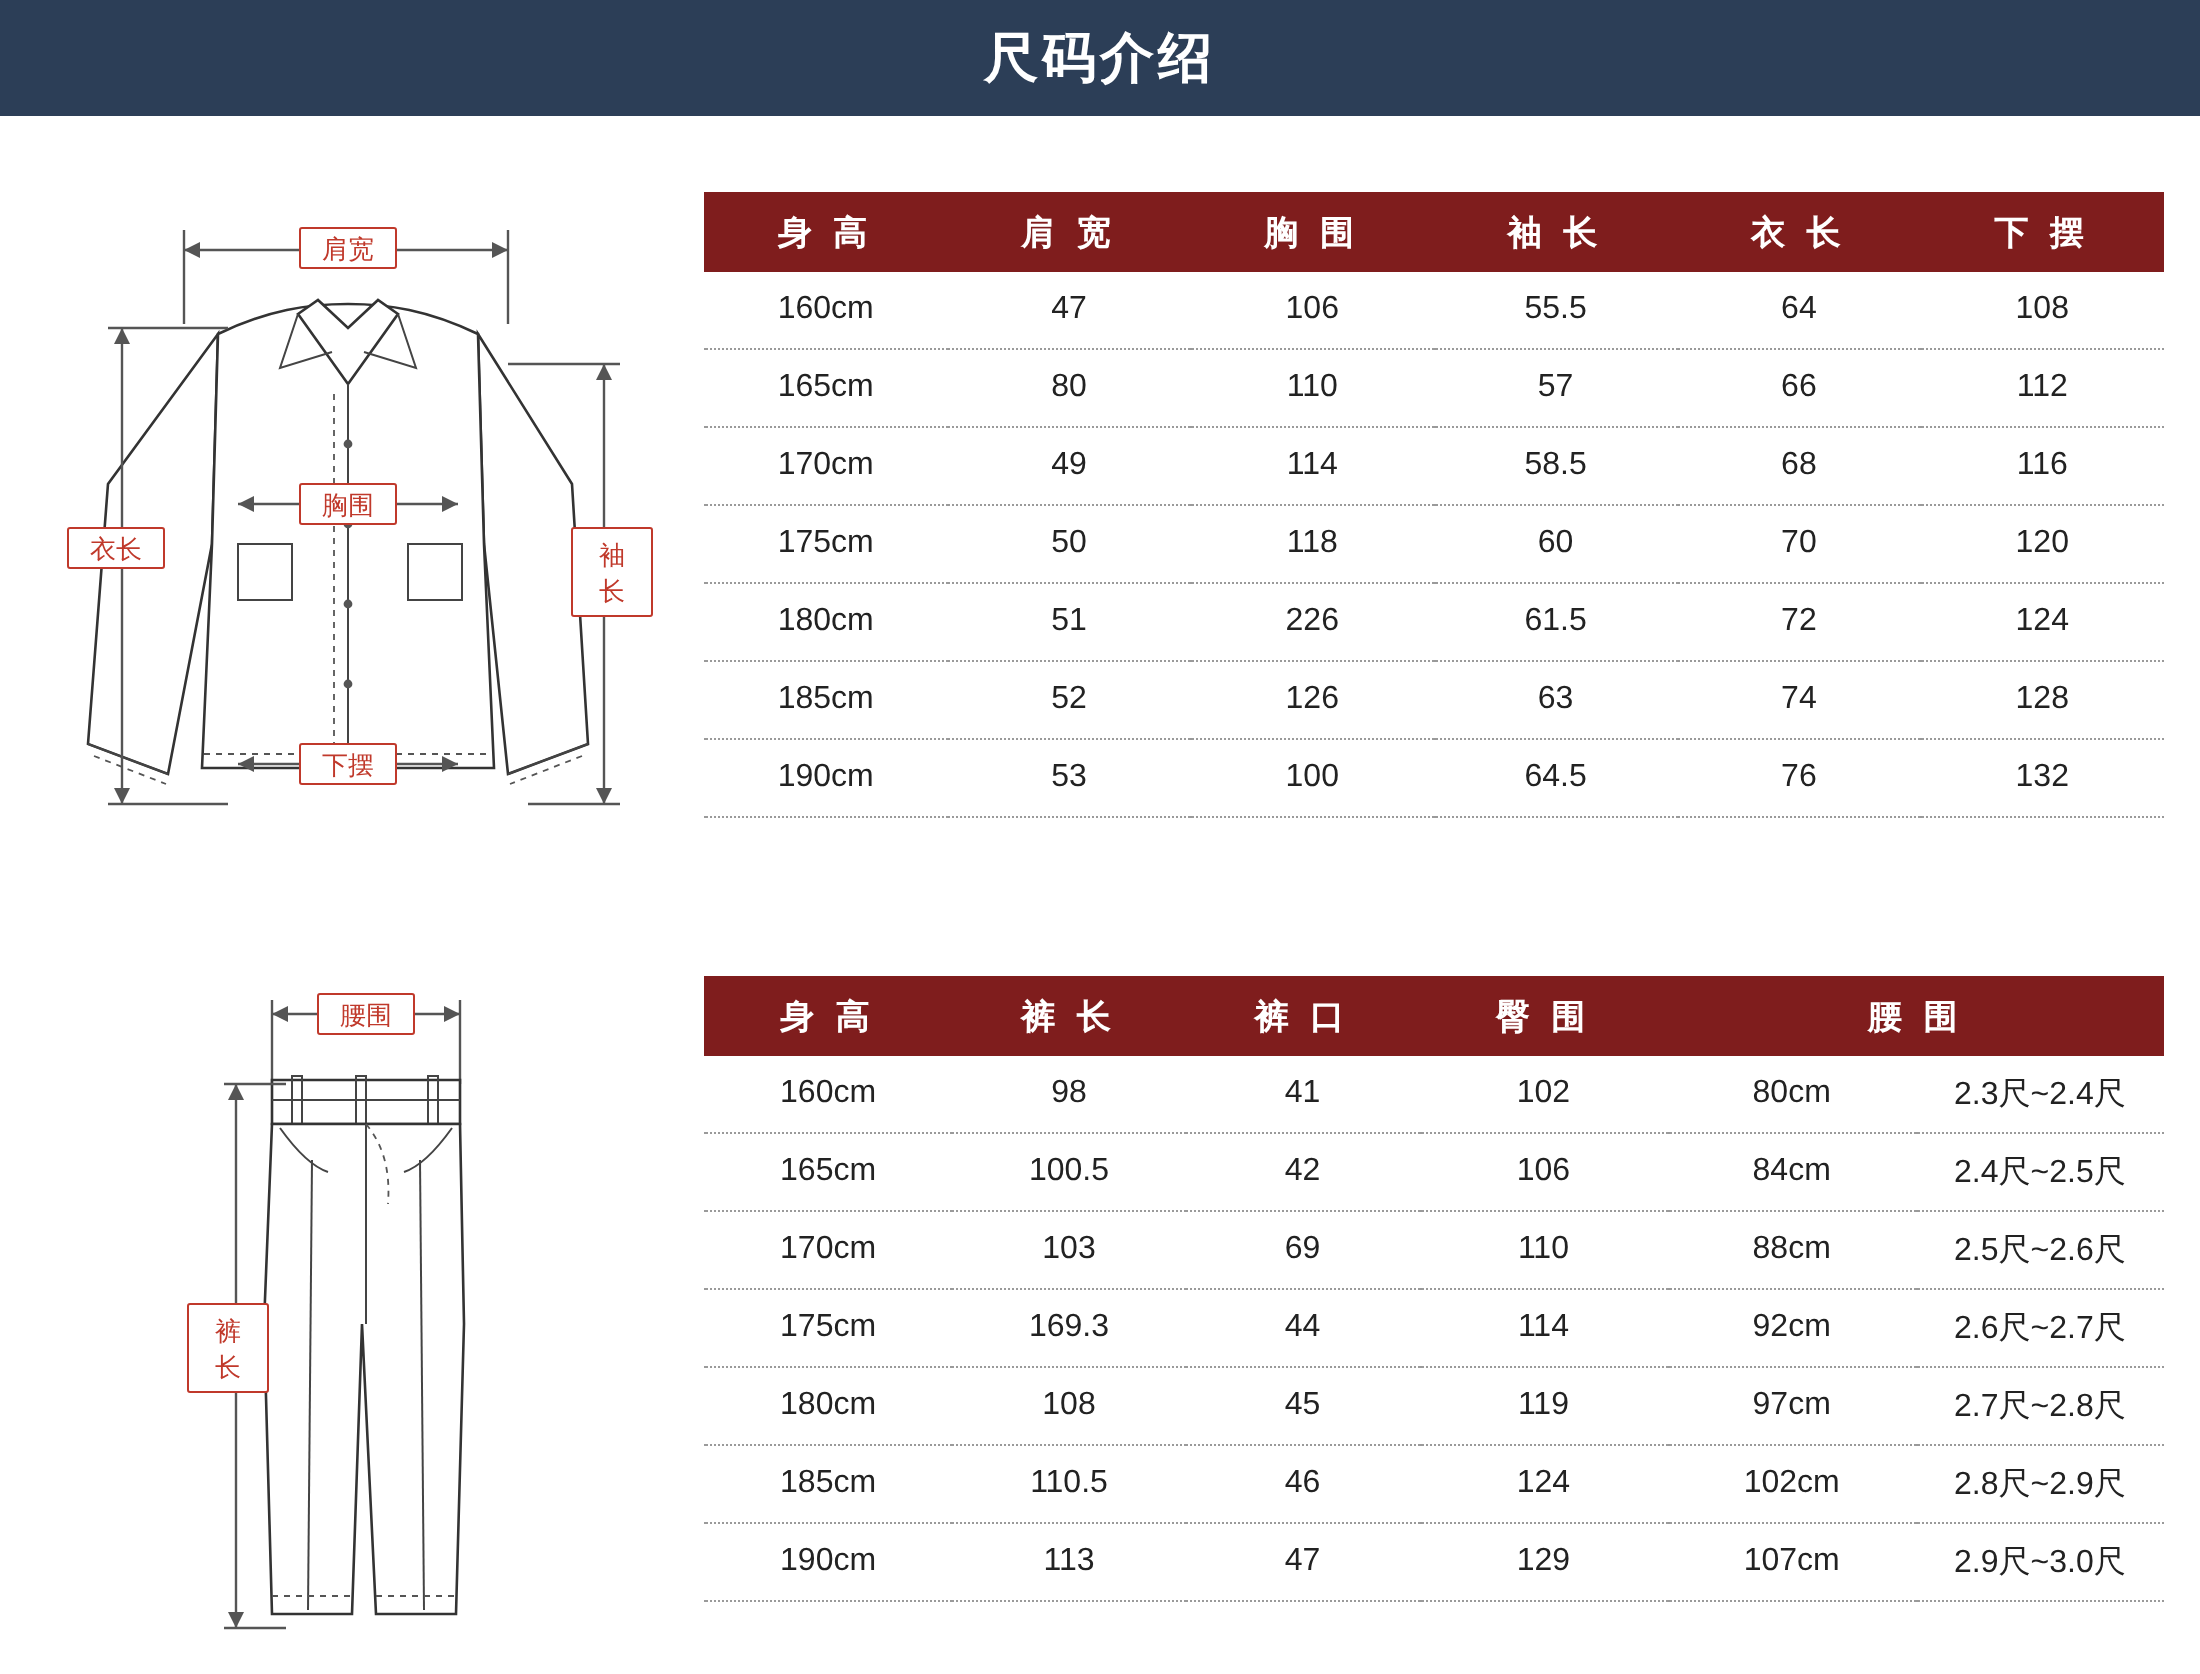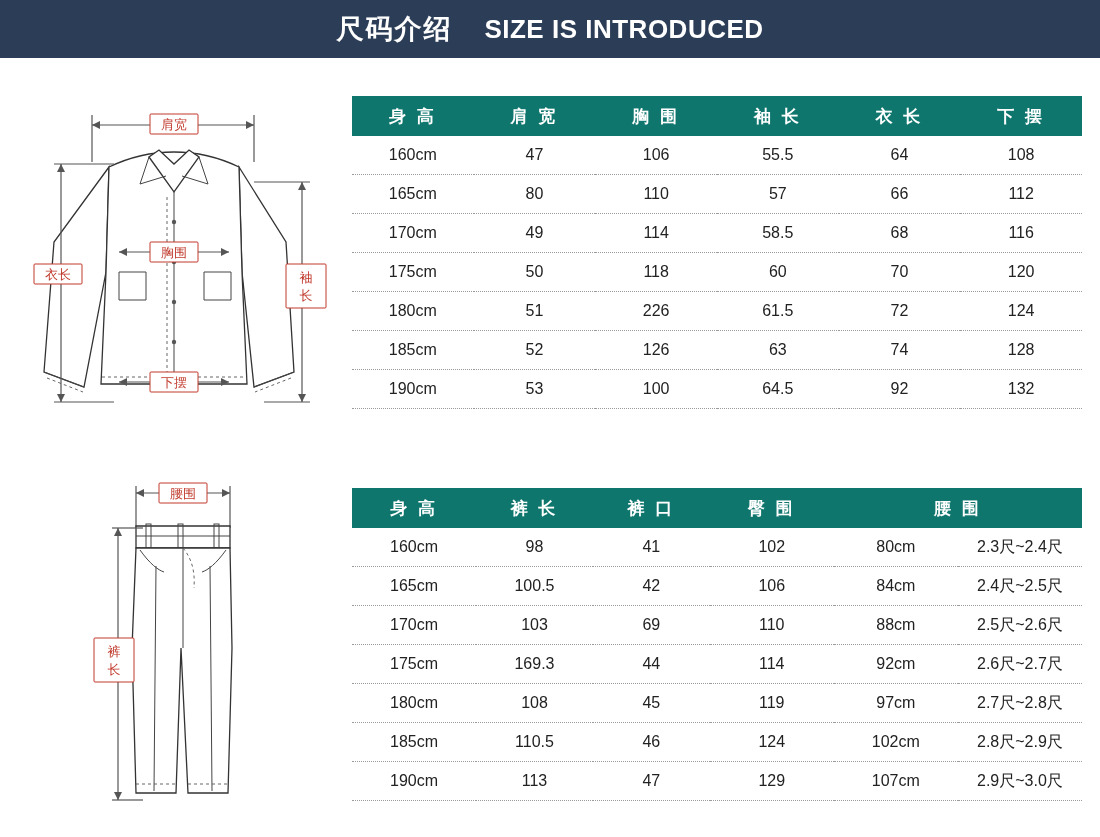--- a/index.html
+++ b/index.html
@@ -48,21 +48,21 @@
   .illus-top {
     position: absolute;
     left: 14px;
     top: 72px;
     width: 320px;
     height: 360px;
   }
   .illus-bottom {
     position: absolute;
     left: 18px;
-    top: 448px;
+    top: 462px;
     width: 320px;
     height: 370px;
   }
   .illus svg {
     display: block;
   }
   
   .tbl-wrap {
     position: absolute;
   }
@@ -75,21 +75,21 @@
     left: 352px;
     top: 488px;
     width: 730px;
   }
   table.size {
     border-collapse: collapse;
     width: 100%;
     table-layout: fixed;
   }
   table.size thead th {
-    background: #0f766e;
+    background: #7f1d1d;
     color: #ffffff;
     font-size: 17px;
     font-weight: bold;
     letter-spacing: 3px;
     height: 38px;
     text-align: center;
     border: none;
   }
   table.size tbody td {
     height: 36px;
@@ -134,21 +134,20 @@
     stroke-dasharray: 3 3;
   }
 </style>
 </head>
 <body>
 
 <div class="page">
 
   <div class="header">
     <span class="cn">尺码介绍</span>
-    <span class="en">SIZE IS INTRODUCED</span>
   </div>
 
   <div class="illus illus-top">
     <svg width="320" height="360" viewBox="0 0 320 360" xmlns="http://www.w3.org/2000/svg">
 
       <g>
         <line class="dim-line" x1="78" y1="53" x2="240" y2="53"></line>
         <polygon points="78,53 86,49 86,57" fill="#555"></polygon>
         <polygon points="240,53 232,49 232,57" fill="#555"></polygon>
         <line class="dim-line" x1="78" y1="43" x2="78" y2="90"></line>
@@ -353,21 +352,21 @@
           <td>126</td>
           <td>63</td>
           <td>74</td>
           <td>128</td>
         </tr>
         <tr>
           <td>190cm</td>
           <td>53</td>
           <td>100</td>
           <td>64.5</td>
-          <td>92</td>
+          <td>76</td>
           <td>132</td>
         </tr>
       </tbody>
     </table>
   </div>
 
   <div class="tbl-wrap tbl-bottom">
     <table class="size">
       <colgroup>
         <col style="width:17%">

